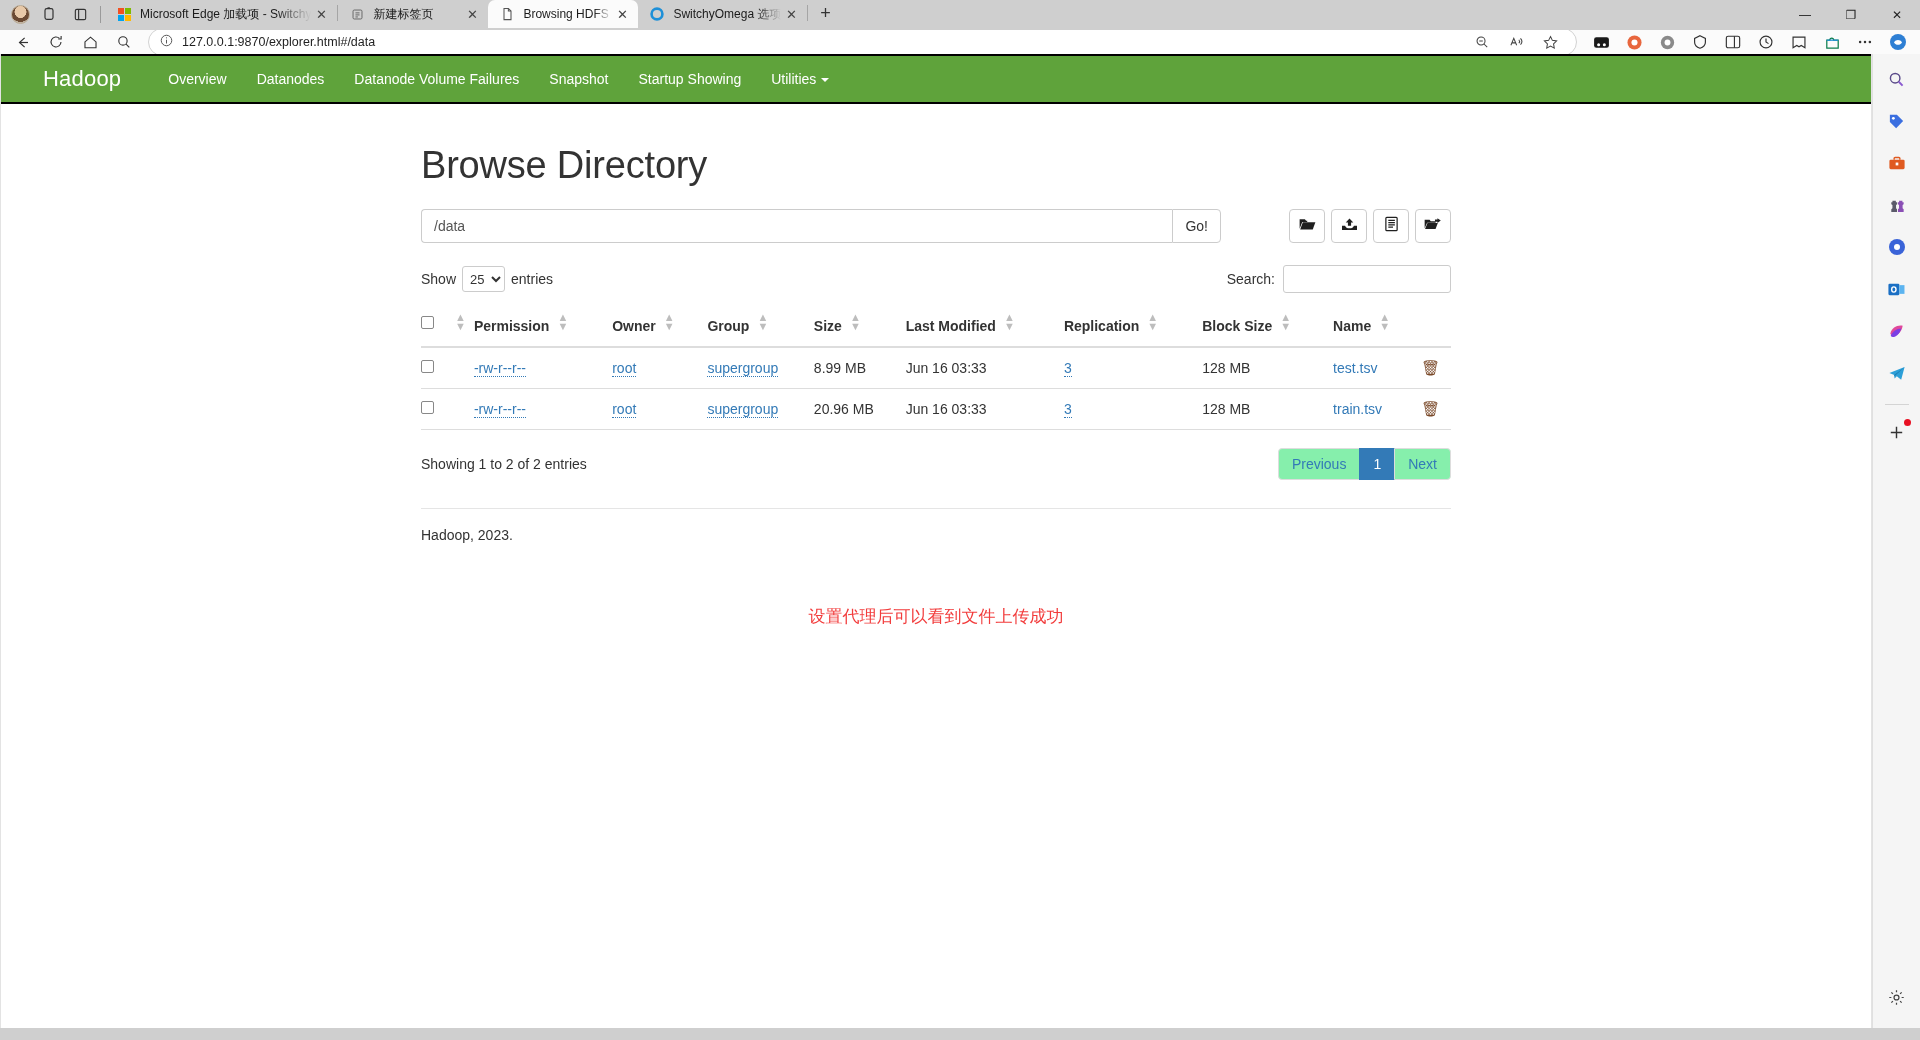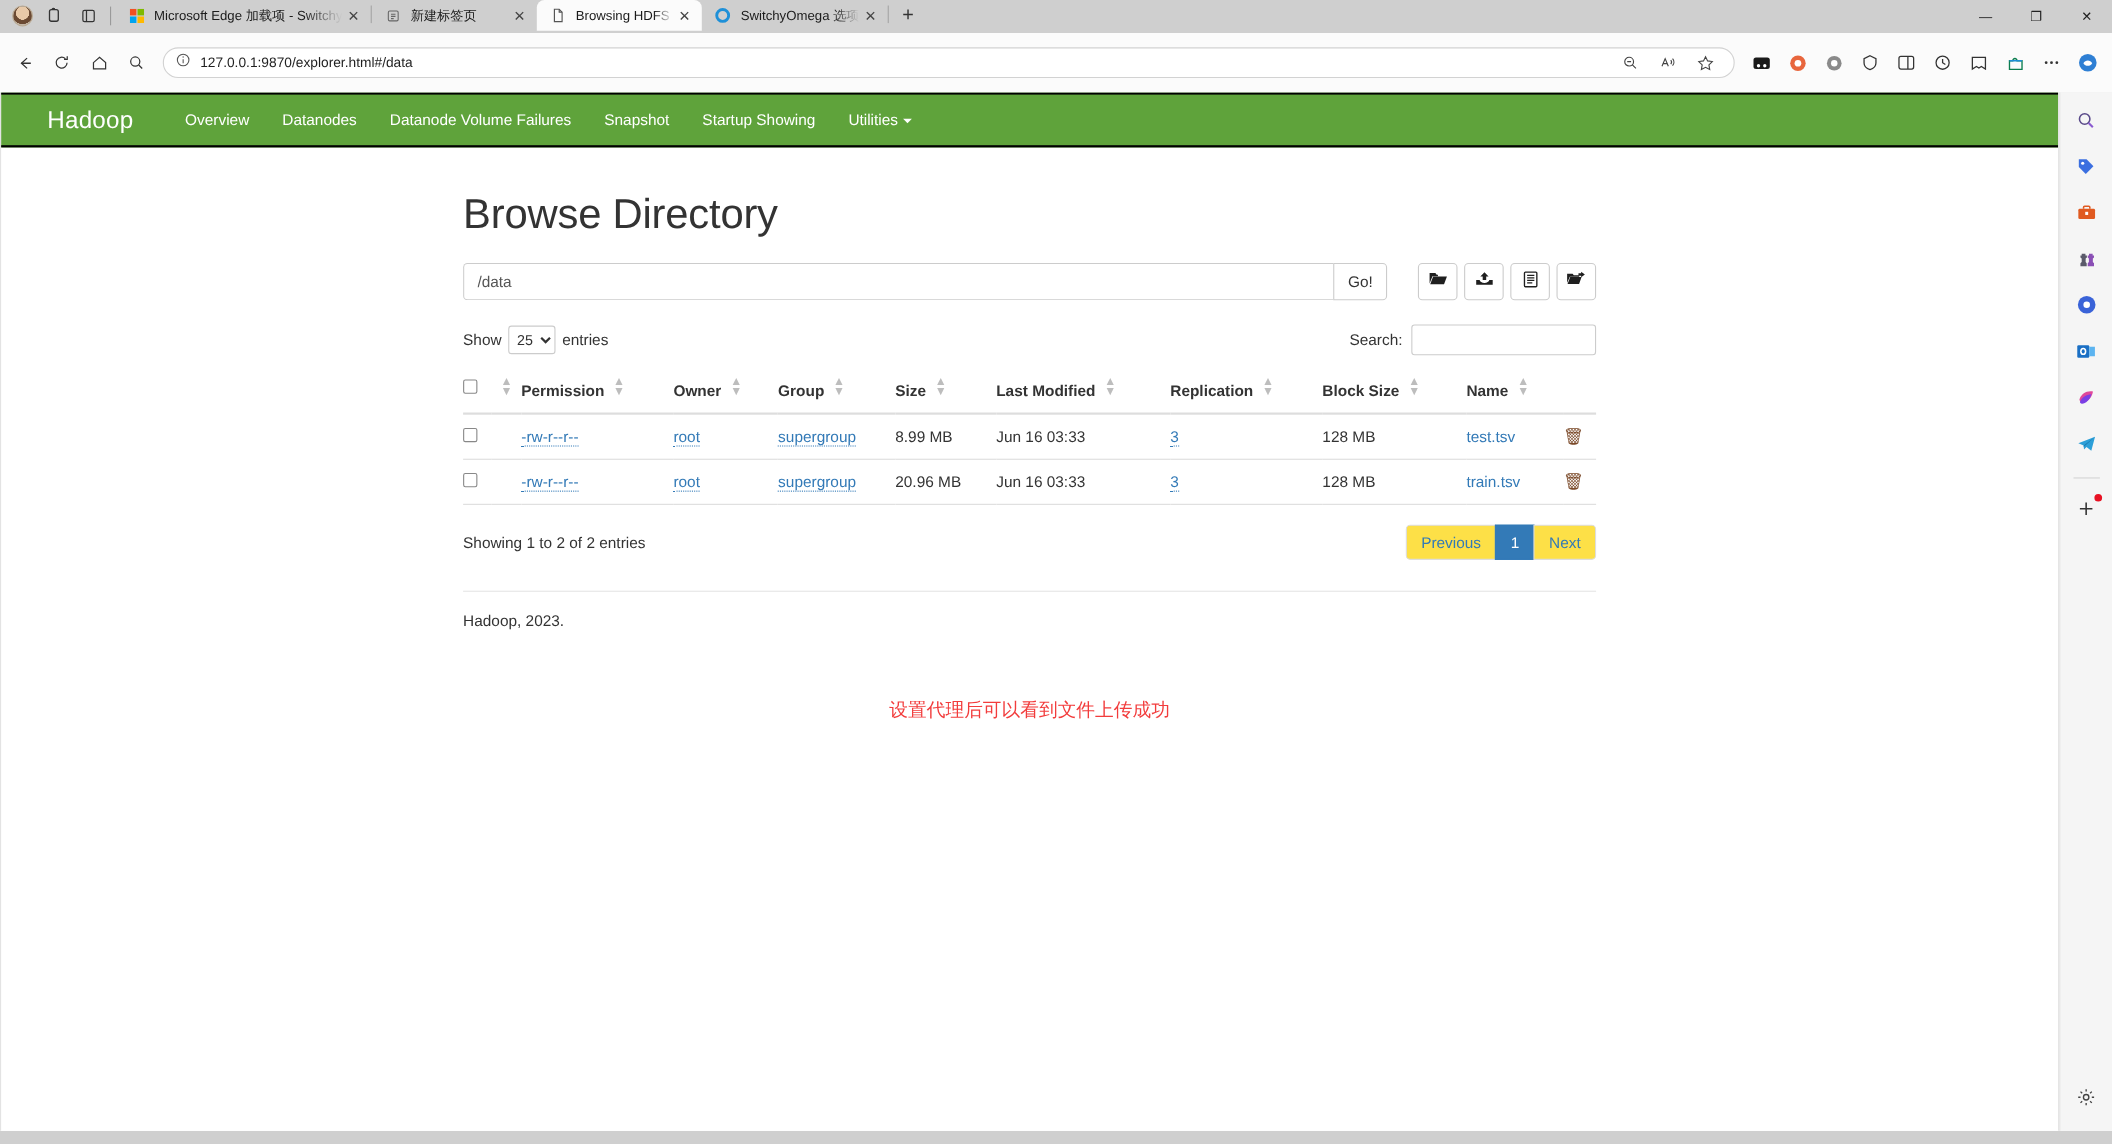--- a/index.html
+++ b/index.html
@@ -47,21 +47,21 @@
     font-size: 13px; color: #444; flex: none; }
   .tab-div { width: 1px; height: 16px; background: #a5a5a5; align-self: center; margin-bottom: 5px; }
   .newtab { width: 28px; height: 26px; display: flex; align-items: center; justify-content: center;
     font-size: 18px; color: #333; margin-bottom: 1px; margin-left: 3px; }
 
   .wincontrols { position: absolute; right: 0; top: 0; height: 30px; display: flex; }
   .wc { width: 46px; height: 30px; display: flex; align-items: center; justify-content: center;
         font-size: 12px; color: #222; }
 
   .navbar-chrome {
-    height: 54px; background: #fbfbfb; display: flex; align-items: center;
+    height: 24px; background: #fbfbfb; display: flex; align-items: center;
     padding: 0 6px; gap: 2px;
   }
   .nv-btn { width: 32px; height: 30px; display: flex; align-items: center; justify-content: center;
             border-radius: 4px; color: #333; }
   .omnibox {
     flex: 1 1 auto; height: 28px; background: #ffffff; border: 1px solid #d2d2d2;
     border-radius: 14px; display: flex; align-items: center; padding: 0 10px;
     margin: 0 6px; gap: 8px; min-width: 0;
   }
   .omnibox .url { font-size: 12.5px; color: #1f1f1f; white-space: nowrap; }
@@ -84,21 +84,21 @@
   .brand { color: #fff; font-size: 22px; letter-spacing: .2px; margin-right: 32px; }
   .nav-links { display: flex; align-items: center; gap: 0; }
   .nav-links a { color: #ffffff; font-size: 14px; padding: 0 15px; text-decoration: none; white-space: nowrap; }
   .caret { display: inline-block; width: 0; height: 0; margin-left: 5px;
            border-left: 4px solid transparent; border-right: 4px solid transparent;
            border-top: 4px solid #fff; vertical-align: middle; }
 
   .container { width: 1030px; margin: 0 auto; padding-top: 28px; }
   h1.title { font-size: 38px; font-weight: 400; color: #333; padding: 12px 0 22px 0; letter-spacing: -.2px; }
 
-  .pathrow { display: flex; align-items: center; margin-bottom: 22px; }
+  .pathrow { display: flex; align-items: center; margin-bottom: 22px; gap: 40px; }
   .input-group { display: flex; flex: 1 1 auto; }
   .path-input {
     flex: 1 1 auto; height: 34px; border: 1px solid #ccc; border-right: none;
     border-radius: 4px 0 0 4px; padding: 0 12px; font-size: 14px; color: #555;
     font-family: "Liberation Sans", sans-serif; outline: none; background: #fff;
   }
   .go-btn {
     height: 34px; min-width: 42px; border: 1px solid #ccc; background: #fff;
     border-radius: 0 4px 4px 0; font-size: 14px; color: #333; padding: 0 12px;
     font-family: "Liberation Sans", sans-serif;
@@ -131,21 +131,21 @@
   .sorter i { display: block; font-style: normal; }
   .dotted { color: #337ab7; text-decoration: none; border-bottom: 1px dotted #337ab7; }
   .link { color: #337ab7; text-decoration: none; }
   .trash { color: #7b4a2a; font-size: 15px; }
   .cb { width: 13px; height: 13px; border: 1px solid #888; border-radius: 2px; background: #fff; display: inline-block; }
 
   .tablefooter { display: flex; align-items: center; justify-content: space-between; margin-top: 18px; }
   .info { font-size: 14px; color: #333; }
   .pager { display: flex; }
   .pager span {
-    padding: 7px 13px; border: 1px solid #ddd; font-size: 14px; color: #337ab7; background: #fde047; margin-left: -1px;
+    padding: 7px 13px; border: 1px solid #ddd; font-size: 14px; color: #337ab7; background: #86efac; margin-left: -1px;
   }
   .pager span:first-child { border-radius: 4px 0 0 4px; margin-left: 0; }
   .pager span:last-child { border-radius: 0 4px 4px 0; }
   .pager span.active { background: #337ab7; border-color: #337ab7; color: #fff; }
 
   hr.foot { border: none; border-top: 1px solid #e5e5e5; margin: 28px 0 18px 0; }
   .copyright { font-size: 14px; color: #333; }
 
   .notice { text-align: center; color: #f23c3c; font-size: 17px; margin-top: 62px; }
 

